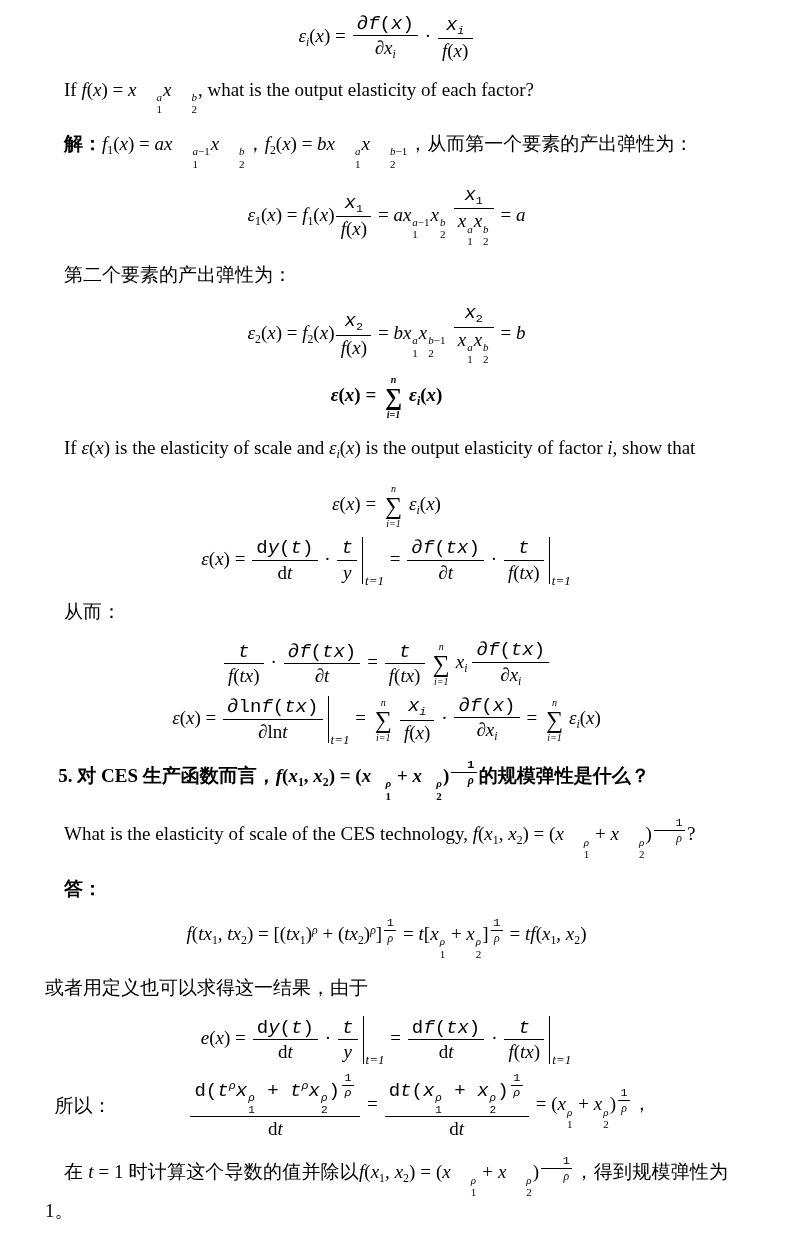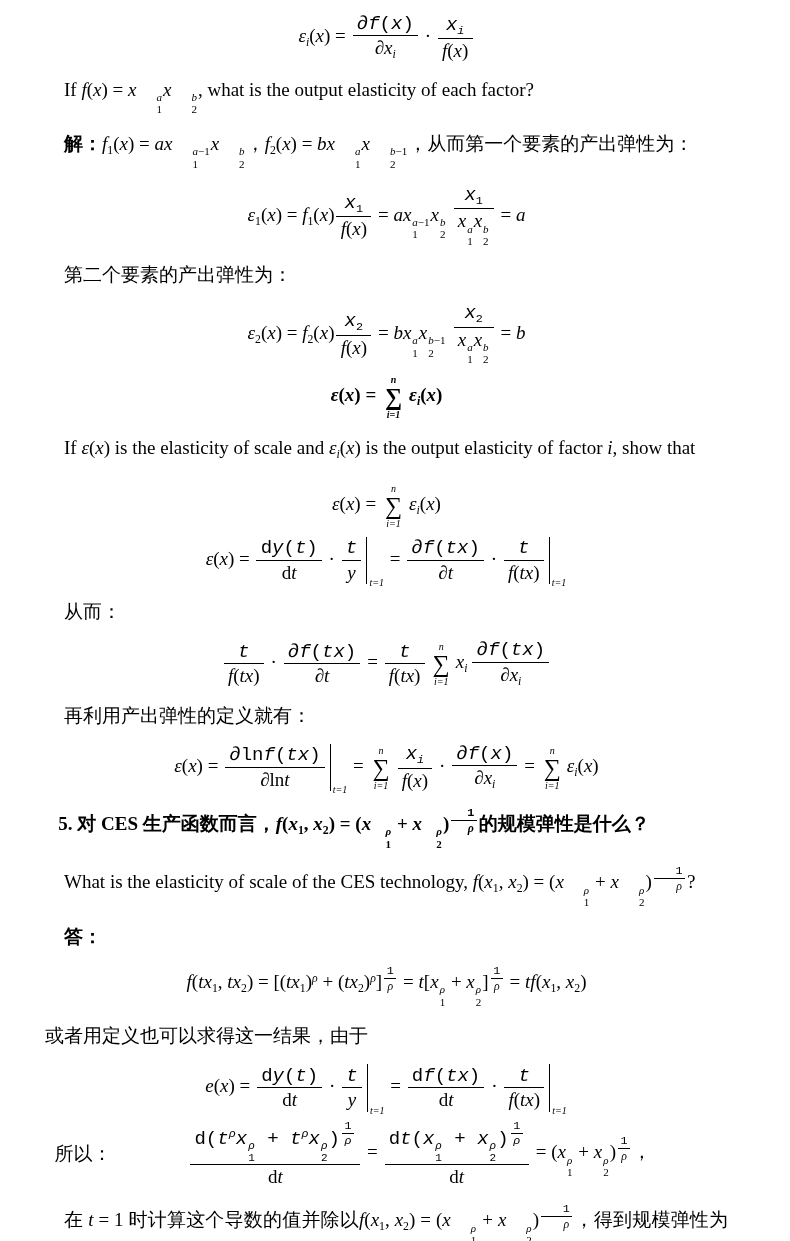--- a/index.html
+++ b/index.html
@@ -39,21 +39,21 @@
   .ss .ssr { display:block; white-space:nowrap; }
 
   .sum { display:inline-flex; flex-direction:column; align-items:center;
          vertical-align:middle; line-height:1; margin:0 4px; }
   .sum .lim { font-size:10px; font-style:italic; line-height:1.1; }
   .sum .sg  { font-size:24px; line-height:1.0; }
 
   .barwrap { display:inline-flex; align-items:flex-end; height:2.5em;
              vertical-align:middle; margin:0 1px 0 3px; }
   .vline { width:1px; background:#000; align-self:stretch; }
-  .bsub  { font-size:10px; font-style:italic; margin-left:2px; transform:translateY(4px); }
+  .bsub  { font-size:13px; font-style:italic; margin-left:2px; transform:translateY(4px); }
 
   .sp { display:inline-block; }
 </style>
 </head>
 <body>
 
 <div class="page">
 
   <div class="formula"><span class="it">ε</span><span class="tsub"><span class="it">i</span></span>(<span class="it">x</span>) = <span class="frac"><span class="fr-n">∂<span class="it">f</span>(<span class="it">x</span>)</span><span class="fr-d">∂<span class="it">x</span><span class="tsub"><span class="it">i</span></span></span></span> · <span class="frac"><span class="fr-n"><span class="it">x</span><span class="tsub"><span class="it">i</span></span></span><span class="fr-d"><span class="it">f</span>(<span class="it">x</span>)</span></span></div>
 
@@ -134,21 +134,20 @@
       </span></div>
 
   <div class="para ind">从而：</div>
 
   <div class="formula"><span class="frac"><span class="fr-n"><span class="it">t</span></span><span class="fr-d"><span class="it">f</span>(<span class="it">tx</span>)</span></span> · <span class="frac"><span class="fr-n">∂<span class="it">f</span>(<span class="it">tx</span>)</span><span class="fr-d">∂<span class="it">t</span></span></span> = <span class="frac"><span class="fr-n"><span class="it">t</span></span><span class="fr-d"><span class="it">f</span>(<span class="it">tx</span>)</span></span><span class="sp" style="width: 2px;"></span><span class="sum">
         <span class="lim">n</span>
         <span class="sg">∑</span>
         <span class="lim">i=1</span>
       </span><span class="sp" style="width: 2px;"></span><span class="it">x</span><span class="tsub"><span class="it">i</span></span><span class="sp" style="width: 3px;"></span><span class="frac"><span class="fr-n">∂<span class="it">f</span>(<span class="it">tx</span>)</span><span class="fr-d">∂<span class="it">x</span><span class="tsub"><span class="it">i</span></span></span></span></div>
 
-  <div class="para ind">再利用产出弹性的定义就有：</div>
 
   <div class="formula"><span class="it">ε</span>(<span class="it">x</span>) = <span class="frac"><span class="fr-n">∂ln<span class="it">f</span>(<span class="it">tx</span>)</span><span class="fr-d">∂ln<span class="it">t</span></span></span><span class="barwrap">
         <span class="vline"></span>
         <span class="bsub">t=1</span>
       </span> = <span class="sum">
         <span class="lim">n</span>
         <span class="sg">∑</span>
         <span class="lim">i=1</span>
       </span><span class="sp" style="width: 2px;"></span><span class="frac"><span class="fr-n"><span class="it">x</span><span class="tsub"><span class="it">i</span></span></span><span class="fr-d"><span class="it">f</span>(<span class="it">x</span>)</span></span> · <span class="frac"><span class="fr-n">∂<span class="it">f</span>(<span class="it">x</span>)</span><span class="fr-d">∂<span class="it">x</span><span class="tsub"><span class="it">i</span></span></span></span> = <span class="sum">
         <span class="lim">n</span>

